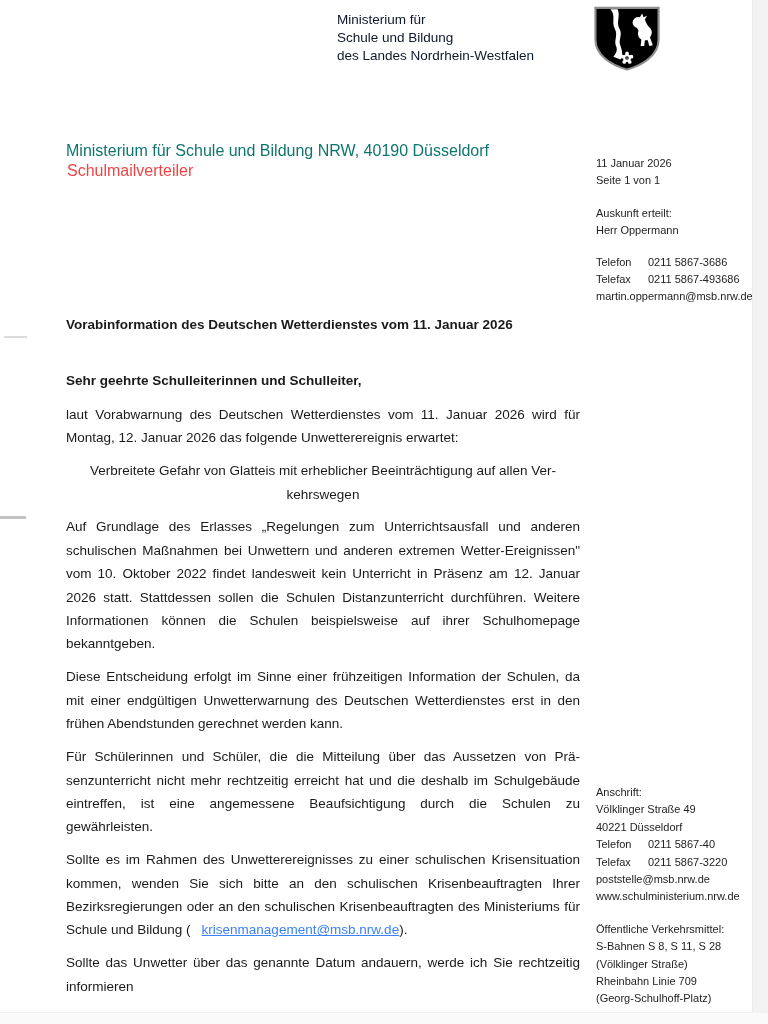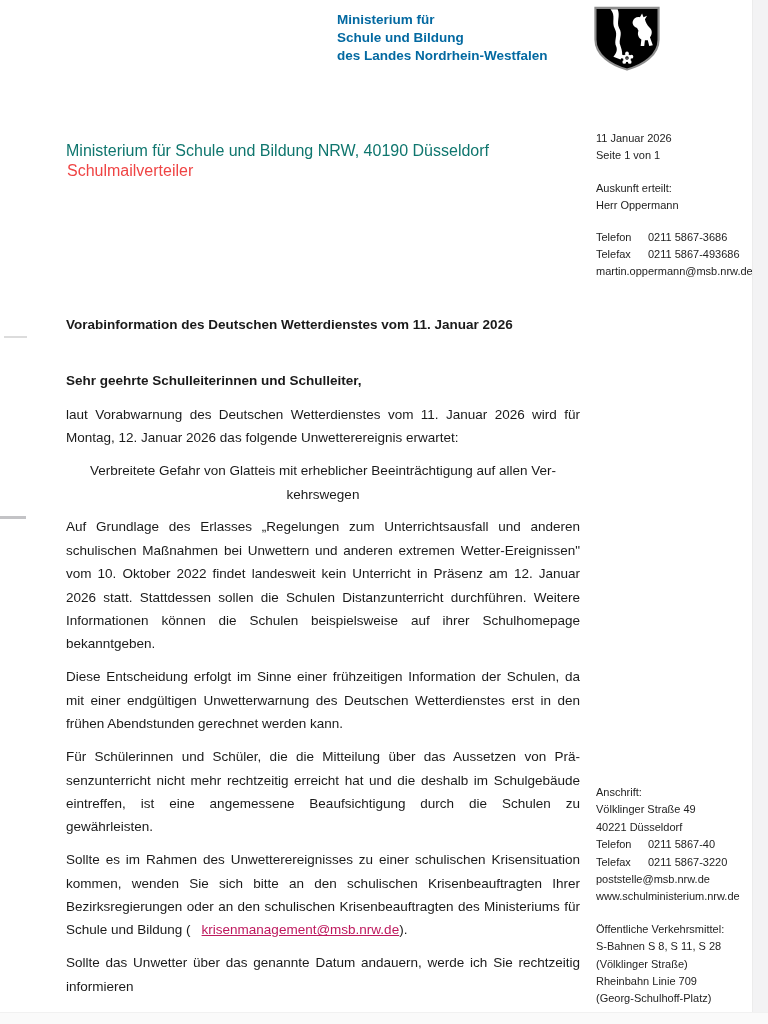--- a/index.html
+++ b/index.html
@@ -12,45 +12,45 @@
   
   .edge-right  { position:absolute; right:0; top:0; width:15px; height:1024px;
                  background:#f3f3f4; border-left:1px solid #ececec; }
   .edge-bottom { position:absolute; left:0; top:1012px; width:768px; height:12px;
                  background:#fafafa; border-top:1px solid #f1f1f1; }
   .fold-mark-1 { position:absolute; left:4px;  top:336px; width:23px; height:2px; background:#dcdcdc; }
   .fold-mark-2 { position:absolute; left:0;    top:516px; width:26px; height:3px; background:#c3c3c6; }
 
   
   .ministry-head { position:absolute; left:337px; top:11px;
-                   font-weight:bold; font-size:13.5px; line-height:18px; color:#0369a1; }
+                   font-weight:normal; font-size:13.5px; line-height:18px; color:#0f172a; }
   .coat { position:absolute; left:591px; top:5px; width:72px; height:66px; }
 
   
   .return-address { position:absolute; left:66px; top:142px; font-size:16px; color:#0f766e; white-space:nowrap; }
   .recipient      { position:absolute; left:67px; top:162px; font-size:16px; color:#ef4444; }
 
   
   .sidebar { position:absolute; left:596px; width:152px; font-size:11px; line-height:17.4px; color:#232323; }
-  .sidebar-top    { top:130px; }
+  .sidebar-top    { top:155px; }
   .sidebar-bottom { top:784px; }
   .sb-block { margin:0 0 15px 0; }
   .sb-gap   { height:14px; }
   .contact-row { display:flex; }
   .contact-row .lbl { width:52px; flex:0 0 52px; }
 
   
   .body-col { position:absolute; left:66px; top:297px; width:514px;
               font-size:13.5px; line-height:23.4px; color:#1a1a1a;
               hyphens:manual; -webkit-hyphens:manual; }
   .subject    { font-weight:bold; margin:16px 0 33px 0; }
   .salutation { margin:0 0 10px 0;font-weight:bold; }
   .para   { margin:0 0 9.5px 0; text-align:justify; }
   .center { text-align:center; }
-  .email-link { color:#be185d; text-decoration:underline; cursor:pointer;padding-left:11px; }
+  .email-link { color:#3b82f6; text-decoration:underline; cursor:pointer;padding-left:11px; }
   .closing   { margin:0 0 5px 0; }
 </style>
 </head>
 <body>
 
 <div class="page">
 
   <div class="ministry-head">
     <div>Ministerium für</div>
     <div>Schule und Bildung</div>

